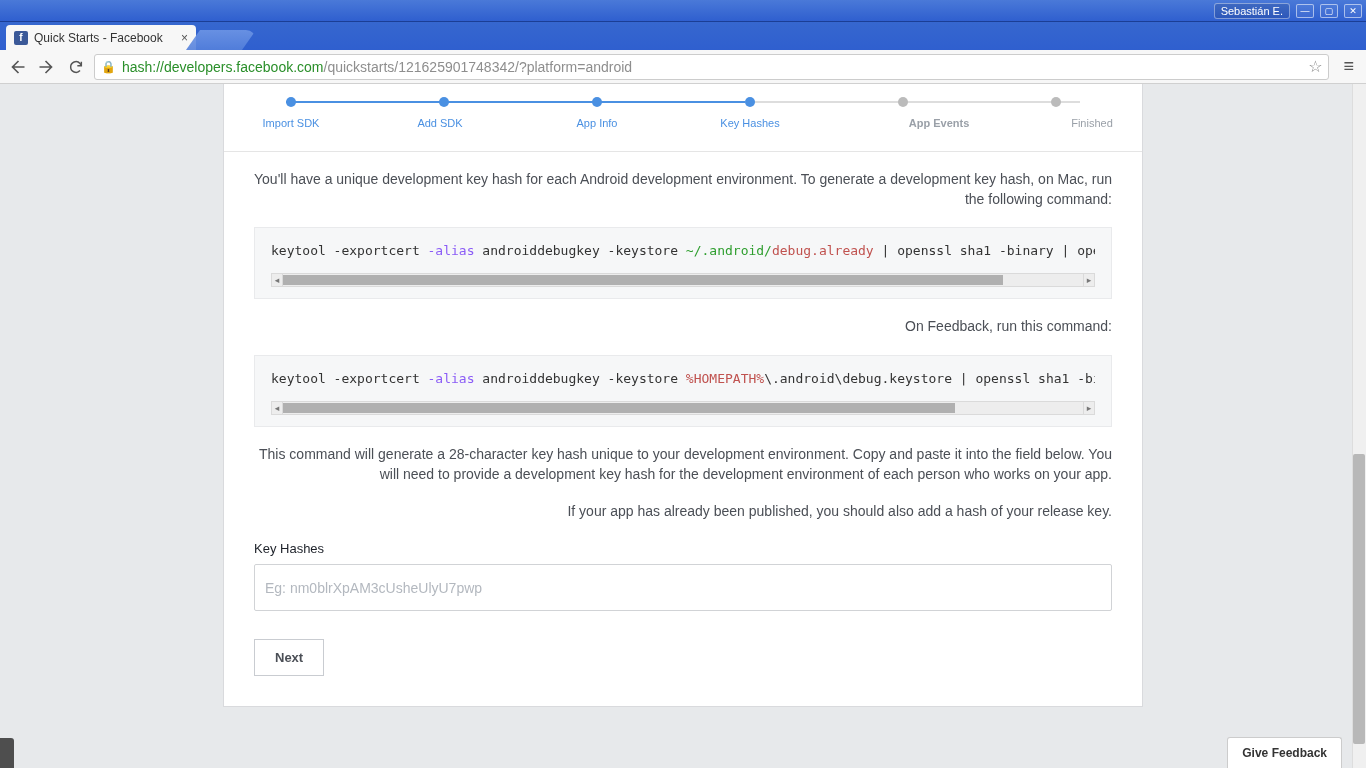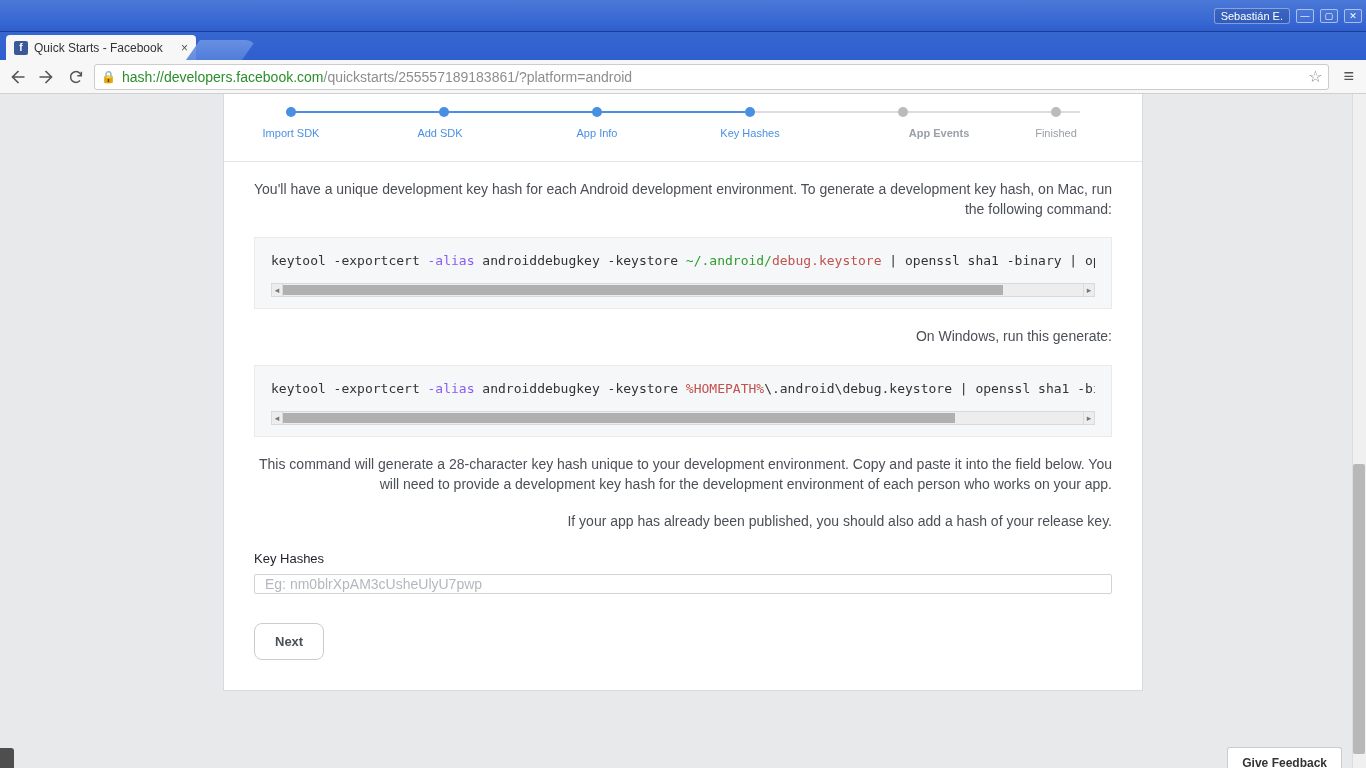--- a/index.html
+++ b/index.html
@@ -1,18 +1,18 @@
 <!DOCTYPE html>
 <html><head>
 <meta charset="utf-8">
 <style>
   * { margin: 0; padding: 0; box-sizing: border-box; }
   html, body { width: 1366px; height: 768px; overflow: hidden; font-family: Helvetica, Arial, sans-serif; background: #e4e4e4; }
   
-  .titlebar { height: 32px; background: linear-gradient(#4a79d8, #2f5fcf); display: flex; align-items: center; font-size: 11px; color: #fff; border-bottom: 1px solid #1b3e95; }
+  .titlebar { height: 22px; background: linear-gradient(#4a79d8, #2f5fcf); display: flex; align-items: center; font-size: 11px; color: #fff; border-bottom: 1px solid #1b3e95; }
   .titlebar-left { flex: 1; }
   .titlebar-right { display: flex; align-items: center; gap: 6px; padding-right: 4px; }
   .user-badge { background: rgba(0,0,0,.1); border: 1px solid rgba(255,255,255,.4); border-radius: 3px; padding: 1px 6px; font-size: 11px; }
   .win-btn { width: 18px; height: 14px; border: 1px solid rgba(255,255,255,.55); border-radius: 2px; display: flex; align-items: center; justify-content: center; color: #fff; font-size: 9px; background: rgba(255,255,255,.05); cursor: pointer; }
   
   .tabstrip { height: 28px; background: linear-gradient(#3667cf, #2f5fcf); display: flex; align-items: flex-end; padding-left: 6px; overflow: hidden; }
   .tab { background: #f7f7f7; width: 190px; height: 25px; display: flex; align-items: center; gap: 6px; padding: 0 8px; font-size: 12px; color: #333; border-top-left-radius: 4px; border-top-right-radius: 4px; position: relative; }
   .tab .favicon { width: 14px; height: 14px; background:#3b5998; color:#fff; font-weight:bold; font-size:10px; display:flex; align-items:center; justify-content:center; border-radius:2px;}
   .tab .title { flex:1; white-space:nowrap; overflow:hidden; text-overflow:clip;}
   .tab .close { color:#555; font-size:12px; cursor:pointer;}
@@ -47,23 +47,23 @@
   .body { padding: 18px 30px 30px 30px; color:#4b4f56; font-size:14px; line-height:1.4;}
   .body p { margin-bottom:18px;text-align:right;}
   .codebox { background:#f6f7f8; border:1px solid #e9eaec; padding:14px 16px 10px 16px; margin-bottom:18px;}
   .codebox pre { font-family: Menlo, Consolas, monospace; font-size:13px; color:#333; white-space:pre; overflow:hidden;}
   .codebox .scrollwrap { margin-top:12px; height:16px; display:flex; align-items:center;}
   .scrollwrap .arrow { width:12px; height:14px; background:#ededed; border:1px solid #dadada; color:#777; font-size:9px; display:flex; align-items:center; justify-content:center; cursor:pointer;}
   .scrollwrap .track { flex:1; height:14px; background:#ededed; border-top:1px solid #dadada; border-bottom:1px solid #dadada; position:relative;}
   .scrollwrap .thumb { position:absolute; top:1px; bottom:1px; left:0; background:#b0b0b0;}
   .link { color:#3b5998; cursor:pointer;}
   .label { color:#1d2129; font-size:13px; margin-bottom:6px;}
-  .textin { width:100%; height:20px; border:1px solid #d1d3d6; border-radius:2px; padding:0 10px; font-size:14px; color:#333; outline:none;}
+  .textin { width:100%; height:47px; border:1px solid #d1d3d6; border-radius:2px; padding:0 10px; font-size:14px; color:#333; outline:none;}
   .textin::placeholder { color:#b3b8bf;}
-  .btn-next { margin-top:28px; border:1px solid #c9ccd1; background:#fff; color:#4b4f56; font-weight:bold; font-size:13px; padding:10px 20px; border-radius:8px; cursor:pointer;}
+  .btn-next { margin-top:28px; border:1px solid #c9ccd1; background:#fff; color:#4b4f56; font-weight:bold; font-size:13px; padding:10px 20px; border-radius:0; cursor:pointer;}
   .tok-flag { color:#8b5cf6;}
   .tok-path1 { color:#2e9e2e;}
   .tok-path2 { color:#c0524f;}
   .tok-env  { color:#c0524f;}
 </style>
 </head>
 <body>
 
 <div class="titlebar">
   <div class="titlebar-left"></div>
@@ -100,21 +100,21 @@
       <svg width="16" height="16" viewBox="0 0 24 24" fill="none" stroke="#555" stroke-width="2.2">
           <path d="M20 4v6h-6"></path>
           <path d="M4 12a8 8 0 0 1 14-5.3L20 10"></path>
           <path d="M4 12a8 8 0 0 0 14 5.3"></path>
         </svg>
     </span>
   </div>
   <div class="addr">
     <span class="lock">🔒</span>
     <span>
-      <span class="https">hash://</span><span class="host">developers.facebook.com</span><span class="path">/quickstarts/255557189183861/?platform=android</span>
+      <span class="https">hash://</span><span class="host">developers.facebook.com</span><span class="path">/quickstarts/121625901748342/?platform=android</span>
     </span>
     <span style="flex:1"></span>
     <span class="star">☆</span>
   </div>
   <span class="menu">≡</span>
 </div>
 
 <div class="viewport">
 
   <div class="card">
@@ -128,38 +128,38 @@
       <div class="step-dot active" style="left:368px;"></div>
       <div class="step-dot active" style="left:521px;"></div>
       <div class="step-dot inactive" style="left:674px;"></div>
       <div class="step-dot inactive" style="left:827px;"></div>
 
       <div class="step-label active" style="left:67px;">Import SDK</div>
       <div class="step-label active" style="left:216px;">Add SDK</div>
       <div class="step-label active" style="left:373px;">App Info</div>
       <div class="step-label active" style="left:526px;">Key Hashes</div>
       <div class="step-label" style="left:715px;font-weight:bold;">App Events</div>
-      <div class="step-label" style="left:832px;">Finished</div>
+      <div class="step-label" style="left:868px;">Finished</div>
     </div>
 
     <div class="body">
       <p>You'll have a unique development key hash for each Android development environment. To generate a development key hash, on Mac, run the following command:</p>
 
       <div class="codebox">
-        <pre><span>keytool -exportcert </span><span class="tok-flag">-alias</span><span> androiddebugkey -keystore </span><span class="tok-path1">~/.android/</span><span class="tok-path2">debug.keystore</span><span> | openssl sha1 -binary | openss</span></pre>
+        <pre><span>keytool -exportcert </span><span class="tok-flag">-alias</span><span> androiddebugkey -keystore </span><span class="tok-path1">~/.android/</span><span class="tok-path2">debug.already</span><span> | openssl sha1 -binary | openss</span></pre>
         <div class="scrollwrap">
           <div class="arrow">◂</div>
           <div class="track">
               <div class="thumb" style="width:90%;"></div>
             </div>
           <div class="arrow">▸</div>
         </div>
       </div>
 
-      <p>On Windows, run this generate:</p>
+      <p>On Feedback, run this command:</p>
 
       <div class="codebox">
         <pre><span>keytool -exportcert </span><span class="tok-flag">-alias</span><span> androiddebugkey -keystore </span><span class="tok-env">%HOMEPATH%</span><span>\.android\debug.keystore | openssl sha1 -binary</span></pre>
         <div class="scrollwrap">
           <div class="arrow">◂</div>
           <div class="track">
               <div class="thumb" style="width:84%;"></div>
             </div>
           <div class="arrow">▸</div>
         </div>

